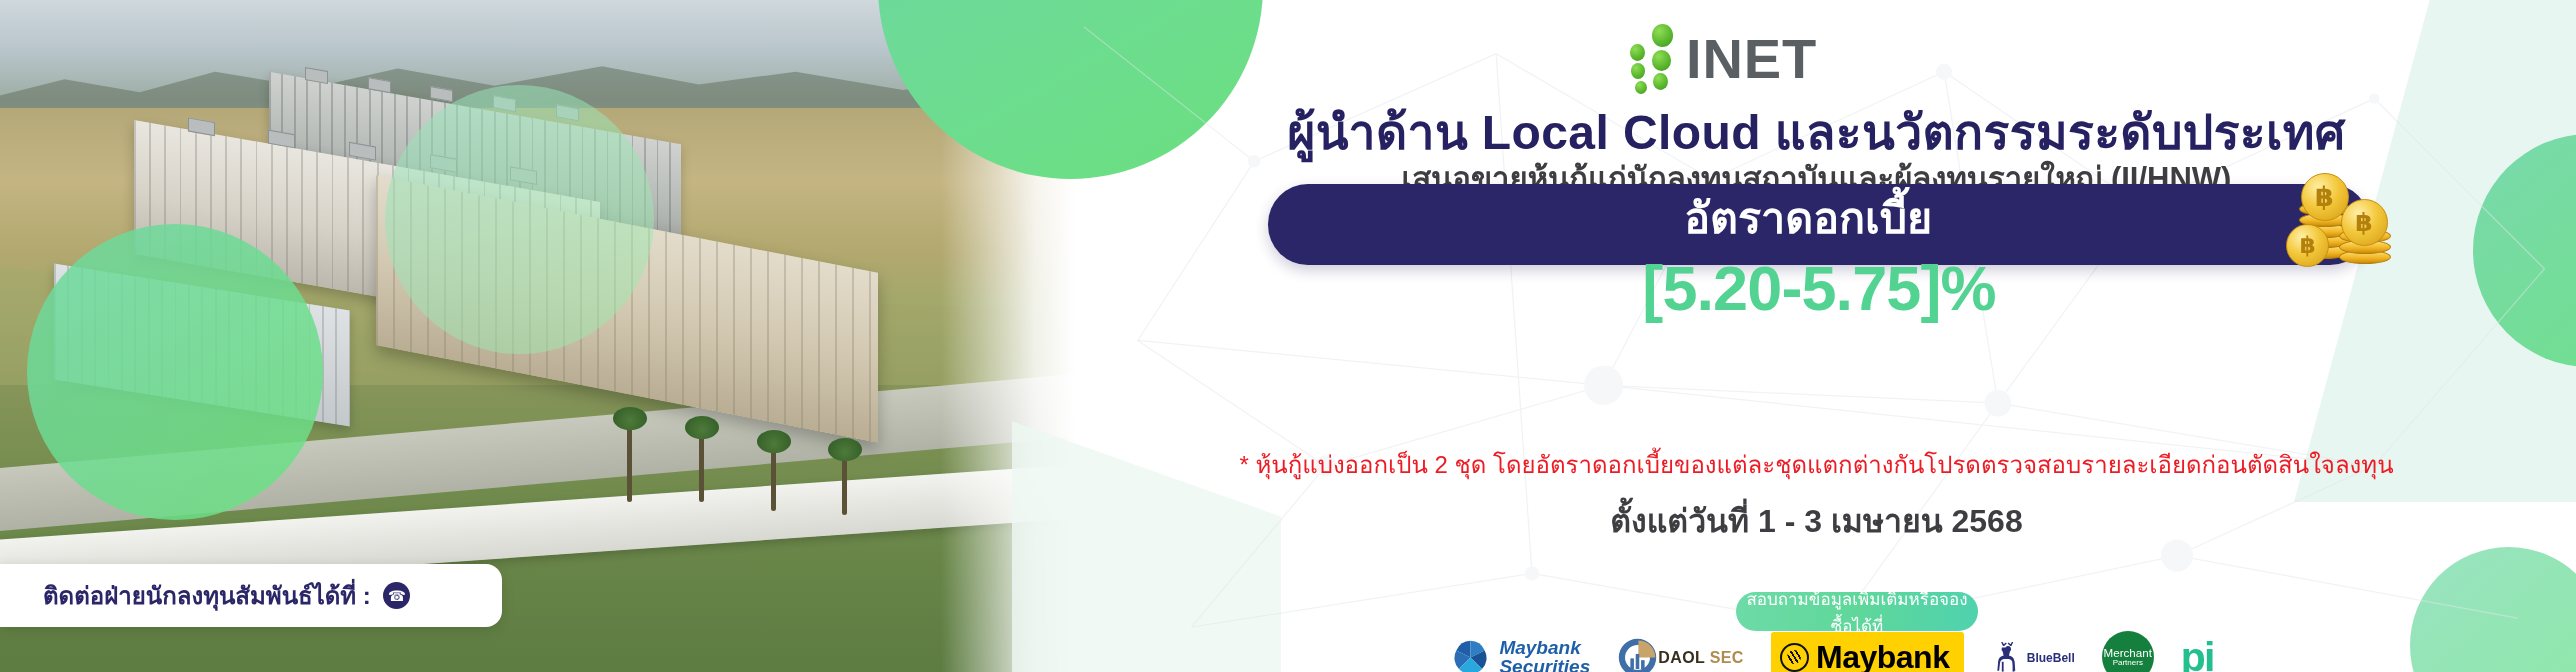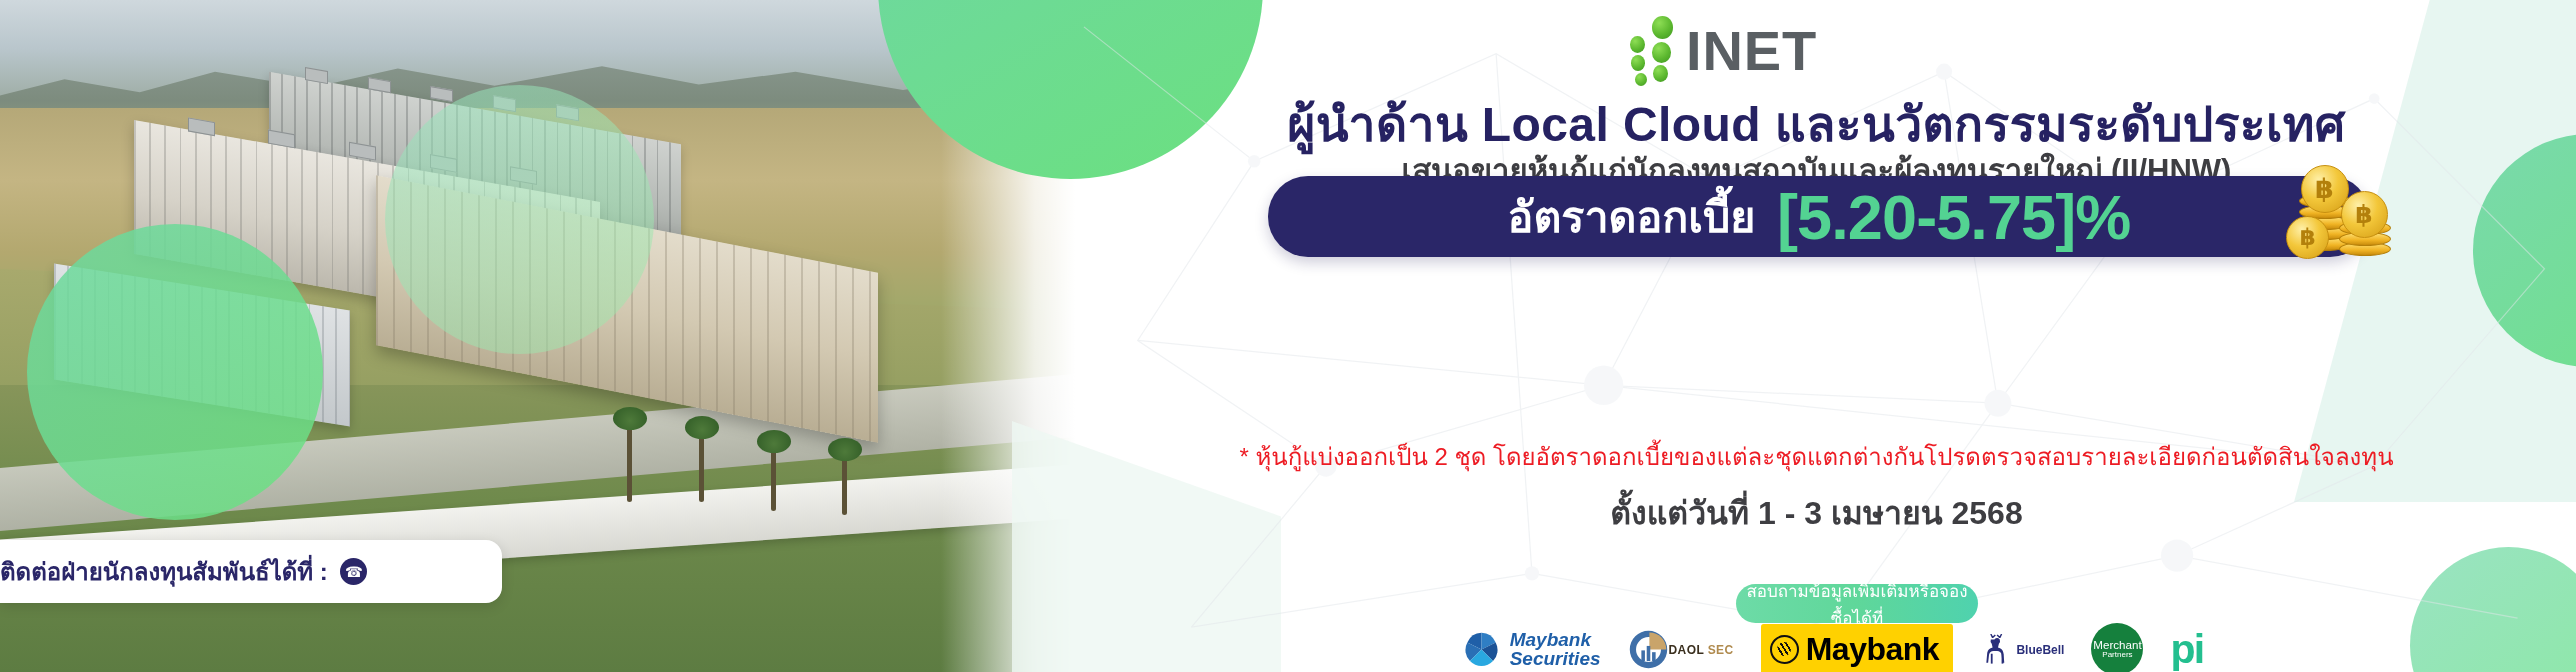--- a/index.html
+++ b/index.html
@@ -122,21 +122,21 @@
     background:#eef7f3; opacity:.8;
     clip-path:polygon(0% 0%,100% 38%,100% 100%,0% 100%);
   }
 
   
   .netpattern{ position:absolute; left:1030px; top:0; width:1546px; height:672px;
                opacity:.5; pointer-events:none; }
 
   
   .content{
-    position:absolute; left:1057px; top:0; width:1519px; height:652px;
+    position:absolute; left:1057px; top:8px; width:1519px; height:652px;
   }
   .logo-wrap{
     position:absolute; left:573px; top:16px;
     display:flex; align-items:flex-end; gap:9px;
   }
   .logo-dots{ width:47px; height:59px; position:relative; }
   .ldot{ position:absolute; border-radius:50%;
          background:radial-gradient(circle at 34% 30%,#8ede55 0%,#5cb82f 55%,#3d9420 100%); }
   .logo-text{
     font-size:56px; font-weight:bold; color:#5a5f63;
@@ -152,22 +152,23 @@
   .subhead{
     position:absolute; left:0; top:145px; width:1519px;
     text-align:center; color:#3e3e42;
     font-size:31px; font-weight:bold;
   }
 
   .rate-box{
     position:absolute; left:211px; top:176px;
     width:1102px; height:81px;
     background:#2a2668; border-radius:40px;
-    display:flex; align-items:center; justify-content:center;
+    display:flex; align-items:center; justify-content:flex-start;
     box-shadow:0 5.4px 14.3px rgba(30,26,85,.22);
+    flex-direction:column;
   }
   .rate-label{
     color:#ffffff; font-size:43px; font-weight:bold; margin-right:21.5px;
   }
   .rate-value{
     color:#53d392; font-size:63px; font-weight:bold; letter-spacing:-0.9px;
   }
   .coins{
     position:absolute; right:-30.5px; top:-16px; width:125px; height:112px;
   }
@@ -212,21 +213,21 @@
   .lg{ display:flex; align-items:center; }
 
   
   .yuanta{ display:flex; align-items:center; gap:9px; }
   .yuanta-mark{ width:39px; height:39px; position:relative; }
   .yuanta-txt{ color:#1f5fa8; font-style:italic; font-weight:bold;
                font-size:19px; line-height:1.0; text-align:left; }
   
   .daol{ text-align:center; }
   .daol-mark{ width:41px; height:41px; position:relative; margin:0 auto; }
-  .daol-txt{ font-size:12px; font-weight:bold; letter-spacing:0.4px; margin-top:2.7px; }
+  .daol-txt{ font-size:16px; font-weight:bold; letter-spacing:0.4px; margin-top:2.7px; }
   .daol-a{ color:#3a2f1e; }
   .daol-b{ color:#b08b4f; }
   
   .maybank{
     background:#ffd100; padding:6.3px 14.3px 6.3px 9px; border-radius:2.7px;
     display:flex; align-items:center; gap:7.2px;
   }
   .maybank-tiger{
     width:29px; height:29px; border-radius:50%;
     border:2.2px solid #111; position:relative; background:#ffd100;
@@ -247,24 +248,24 @@
     color:#fff; line-height:1.05;
   }
   .merchant-a{ font-size:11.6px; }
   .merchant-b{ font-size:8px; }
   
   .pi-logo{ color:#23bf8f; font-size:41px; font-weight:bold; line-height:.8;
             letter-spacing:-1.8px; }
 
   
   .contact-bar{
-    position:absolute; left:0px; top:540px;
+    position:absolute; left:0px; top:564px;
     width:502px; height:63px;
     background:#ffffff; border-radius:0 16px 16px 0;
-    display:flex; align-items:center; gap:12.5px;
+    display:flex; align-items:center; padding-left:43px; gap:12.5px;
     box-shadow:0 3.6px 12.5px rgba(0,0,0,.12);
   }
   .contact-label{ color:#2a2668; font-size:24px; font-weight:bold; }
   .phone-icon{
     width:27px; height:27px; border-radius:50%; background:#2a2668;
     display:flex; align-items:center; justify-content:center;
     color:#fff; font-size:14.3px;
   }
   .contact-number{ color:#111; font-size:28px; letter-spacing:0.4px; }
 </style>

